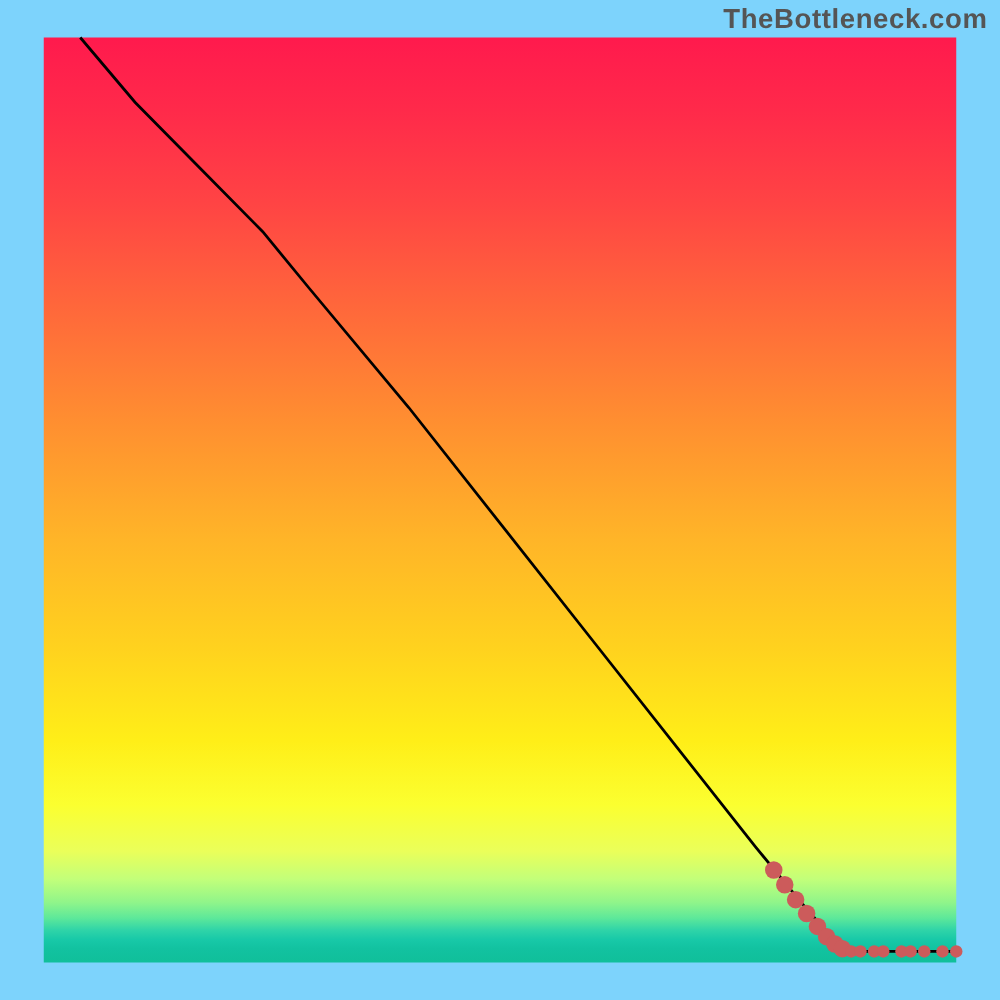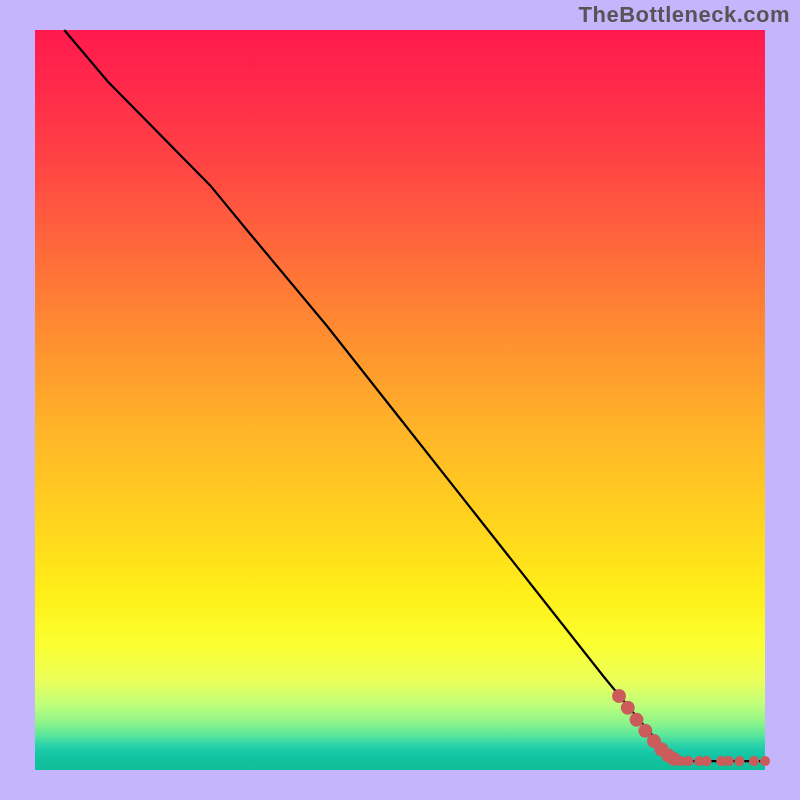--- a/index.html
+++ b/index.html
@@ -8,21 +8,21 @@
     width: 800px;
     height: 800px;
     background: #000;
     overflow: hidden;
     font-family: Arial, Helvetica, sans-serif;
   }
   .frame {
     position: relative;
     width: 800px;
     height: 800px;
-    background: #c4b5fd;
+    background: #7dd3fc;
   }
   .watermark {
     position: absolute;
     top: 2px;
     right: 10px;
     color: #555;
     font-size: 22px;
     font-weight: 600;
     letter-spacing: 0.5px;
     user-select: none;

